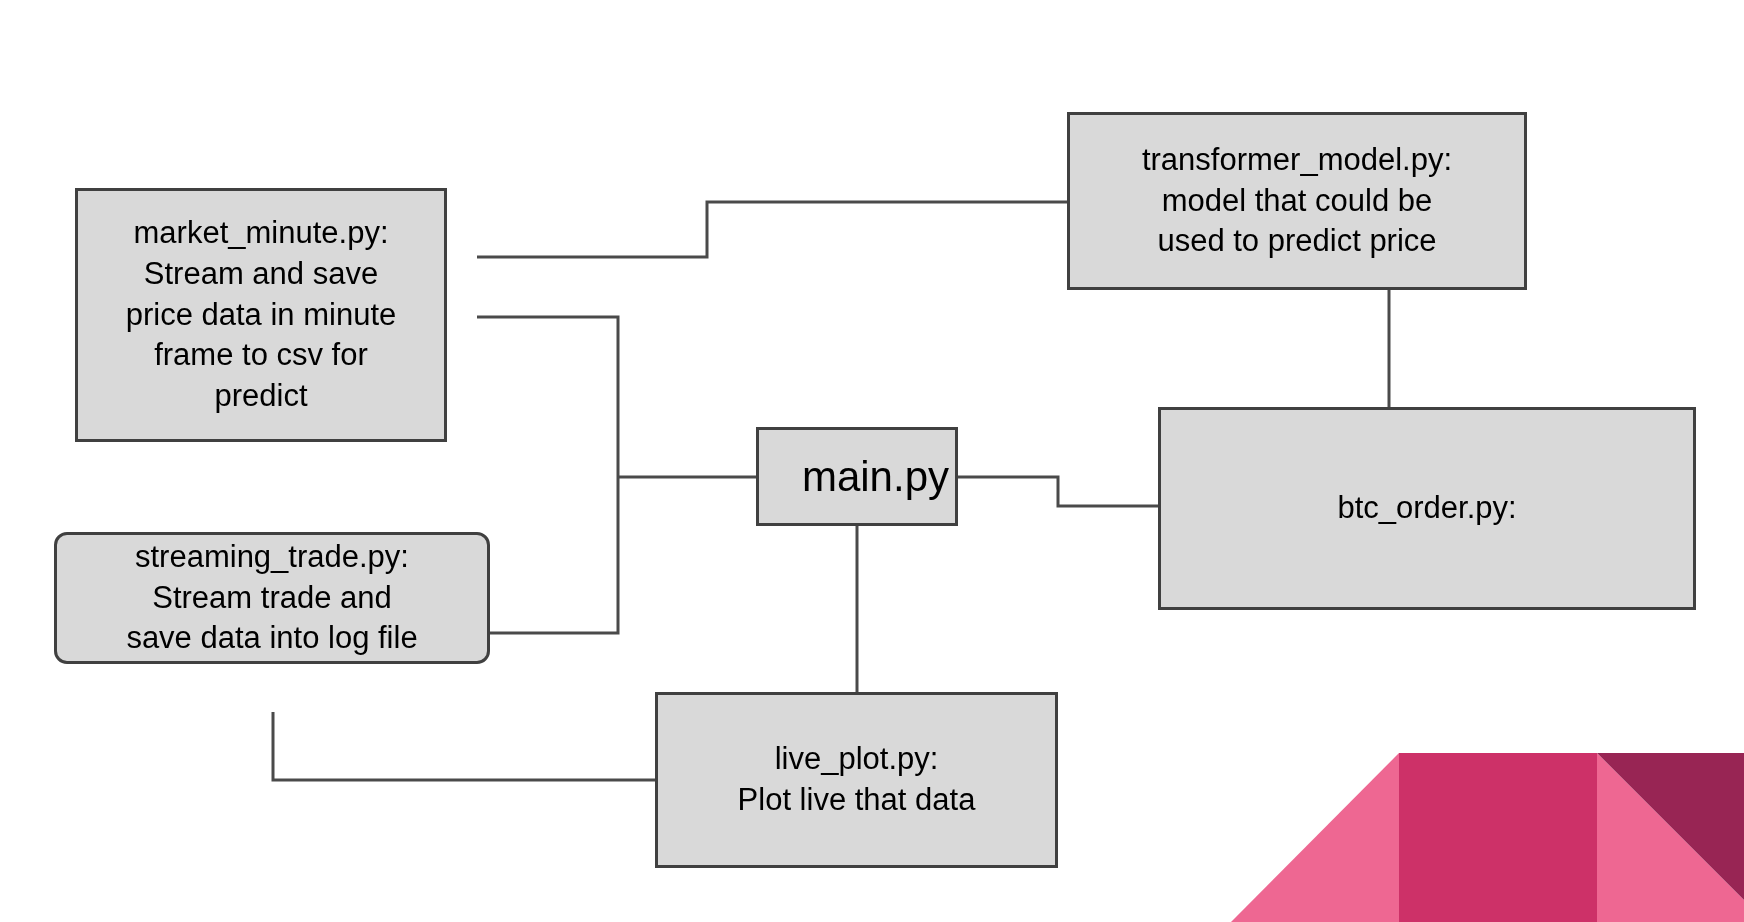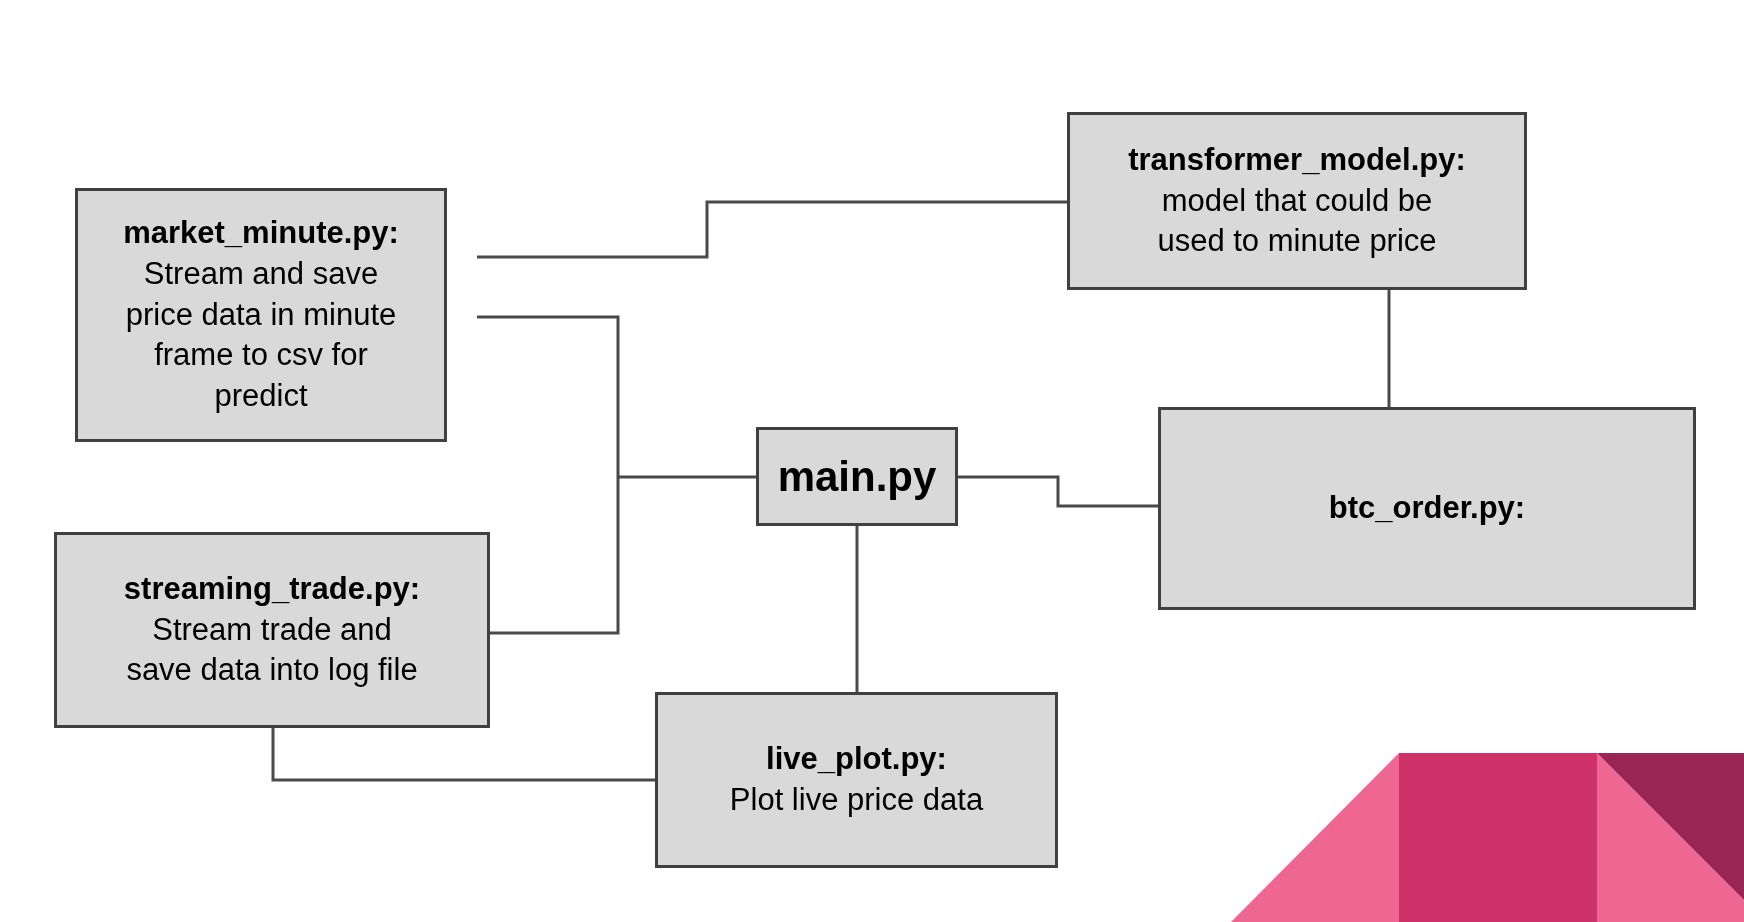--- a/index.html
+++ b/index.html
@@ -41,27 +41,27 @@
     display: flex;
     flex-direction: column;
     align-items: center;
     justify-content: center;
     text-align: center;
     color: #000000;
     font-size: 31px;
     line-height: 1.32;
     padding: 4px 6px;
   }
-  .node-title { font-weight: 700; }
+  .node-title { font-weight: 400; }
   .node-desc  { font-weight: 400; white-space: pre-line; }
-  .node-main  { font-size: 42px; }
+  .node-main  { font-size: 42px; align-items: flex-end; }
 
   .node-market      { left: 75px;   top: 188px; width: 372px; height: 254px; }
   .node-transformer { left: 1067px; top: 112px; width: 460px; height: 178px; }
-  .node-streaming   { left: 54px;   top: 532px; width: 436px; height: 196px; }
+  .node-streaming   { left: 54px;   top: 532px; width: 436px; height: 132px; border-radius: 13px; }
   .node-mainpy      { left: 756px;  top: 427px; width: 202px; height: 99px;  }
   .node-btc         { left: 1158px; top: 407px; width: 538px; height: 203px; }
   .node-liveplot    { left: 655px;  top: 692px; width: 403px; height: 176px; justify-content: center; }
 </style>
 </head>
 <body>
 
 <div class="slide">
 
   <svg class="connector-layer" width="1744" height="922" viewBox="0 0 1744 922">
@@ -95,35 +95,35 @@
     <div class="node-title">market_minute.py:</div>
     <div class="node-desc">Stream and save
 price data in minute
 frame to csv for
 predict</div>
   </div>
 
   <div class="node node-transformer">
     <div class="node-title">transformer_model.py:</div>
     <div class="node-desc">model that could be
-used to minute price</div>
+used to predict price</div>
   </div>
 
   <div class="node node-streaming">
     <div class="node-title">streaming_trade.py:</div>
     <div class="node-desc">Stream trade and
 save data into log file</div>
   </div>
 
   <div class="node node-mainpy node-main">
     <div class="node-title">main.py</div>
   </div>
 
   <div class="node node-btc">
     <div class="node-title">btc_order.py:</div>
   </div>
 
   <div class="node node-liveplot">
     <div class="node-title">live_plot.py:</div>
-    <div class="node-desc">Plot live price data</div>
+    <div class="node-desc">Plot live that data</div>
   </div>
 
 </div>
 
 </body></html>

